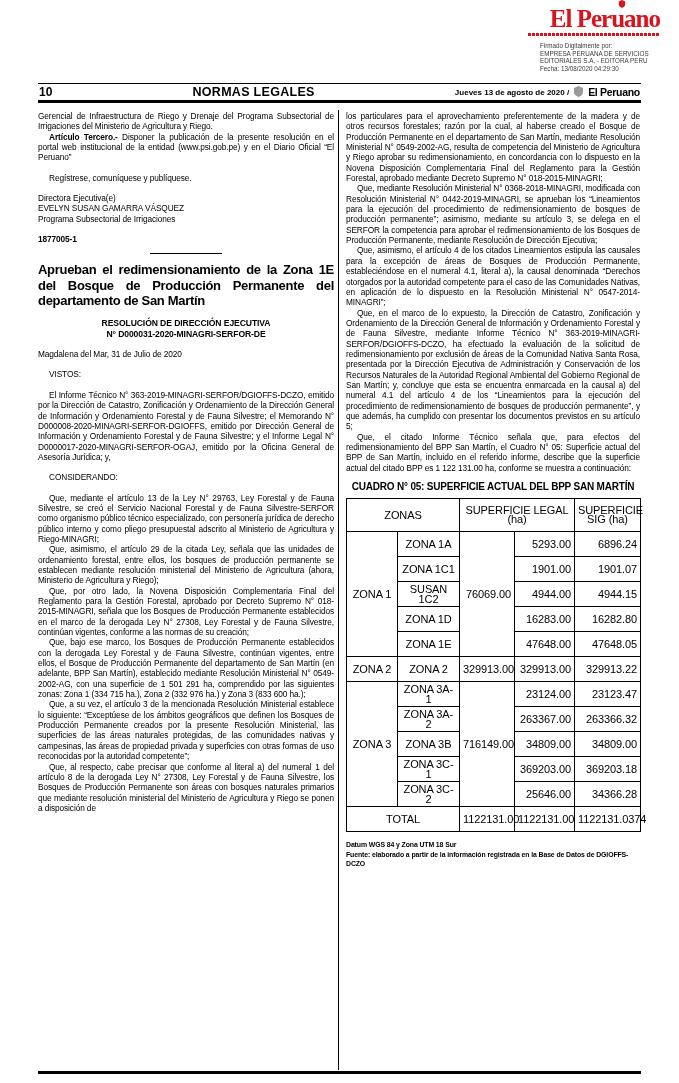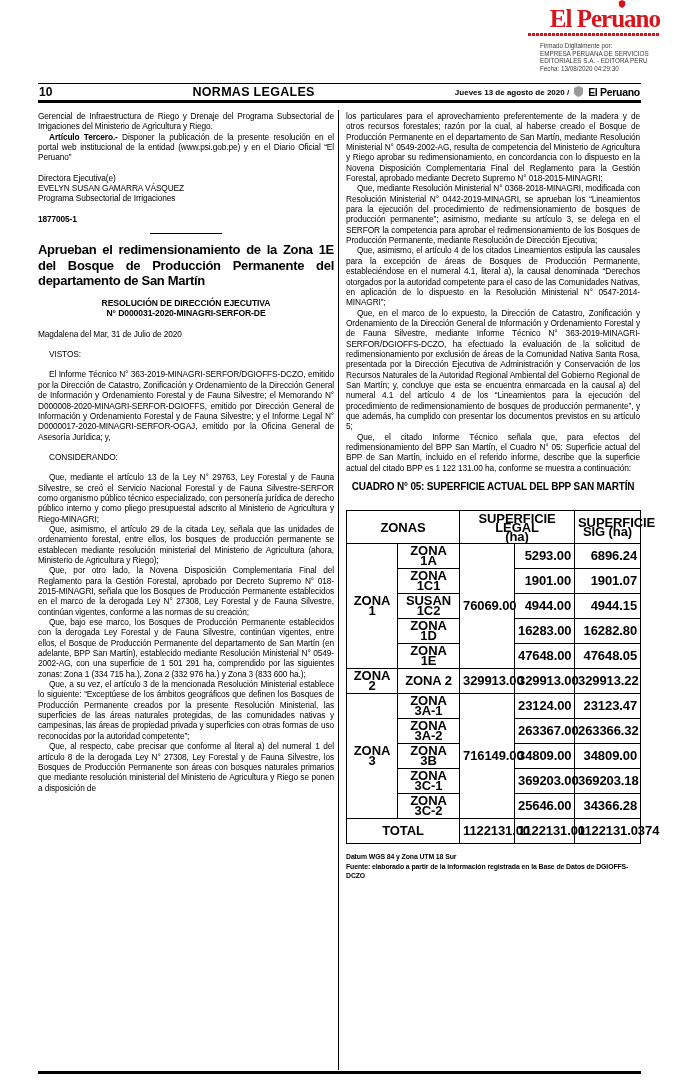--- a/index.html
+++ b/index.html
@@ -34,22 +34,22 @@
   p{margin:0;}
   .ind{text-indent:11px;}
   .b{font-weight:bold;}
   .gap{margin-top:10px;}
   .sep{border:none;border-top:1.5px solid #000;width:72px;margin:9px auto 8px auto;}
   .heading{font-size:13px;line-height:15.5px;font-weight:bold;letter-spacing:-0.3px;
            text-align:justify;margin-top:2px;}
   .restitle{font-weight:bold;font-size:8.6px;line-height:10.6px;text-align:center;margin-top:9px;}
   
   .tbl-title{font-weight:bold;font-size:10px;text-align:center;margin-top:9px;letter-spacing:-0.2px;}
-  table{border-collapse:collapse;table-layout:fixed;width:100%;margin-top:18px;
-        font-size:13px;font-weight:bold;}
+  table{border-collapse:collapse;table-layout:fixed;width:100%;margin-top:6px;
+        font-size:11px;font-weight:normal;}
   table,td{border:1px solid #000;}
   table{border-width:1.5px;}
   td{padding:1px 3px;vertical-align:middle;}
   td.c{text-align:center;}
   td.r{text-align:right;}
   tr.hrow td{height:30px;text-align:center;line-height:9px;}
   tr.drow td{height:22px;}
   tr.gsep td{border-top:1.5px solid #000;}
   .fnotes{margin-top:8px;font-size:6.9px;line-height:9.2px;font-weight:bold;
           text-align:left;letter-spacing:-0.1px;}
@@ -91,20 +91,21 @@
   </div>
 </div>
 
 <div class="divider"></div>
 <div class="botrule"></div>
 
 <div class="col col-left">
   <p>Gerencial de Infraestructura de Riego y Drenaje del Programa Subsectorial de Irrigaciones del Ministerio de Agricultura y Riego.</p>
   <p class="ind"><span class="b">Artículo Tercero.-</span><span> Disponer la publicación de la presente resolución en el portal web institucional de la entidad (www.psi.gob.pe) y en el Diario Oficial “El Peruano”</span></p>
 
+  <p class="ind gap">Regístrese, comuníquese y publíquese.</p>
 
   <div class="gap">
     <p>Directora Ejecutiva(e)</p>
     <p>EVELYN SUSAN GAMARRA VÁSQUEZ</p>
     <p>Programa Subsectorial de Irrigaciones</p>
   </div>
 
   <p class="b gap">1877005-1</p>
 
   <hr class="sep">

